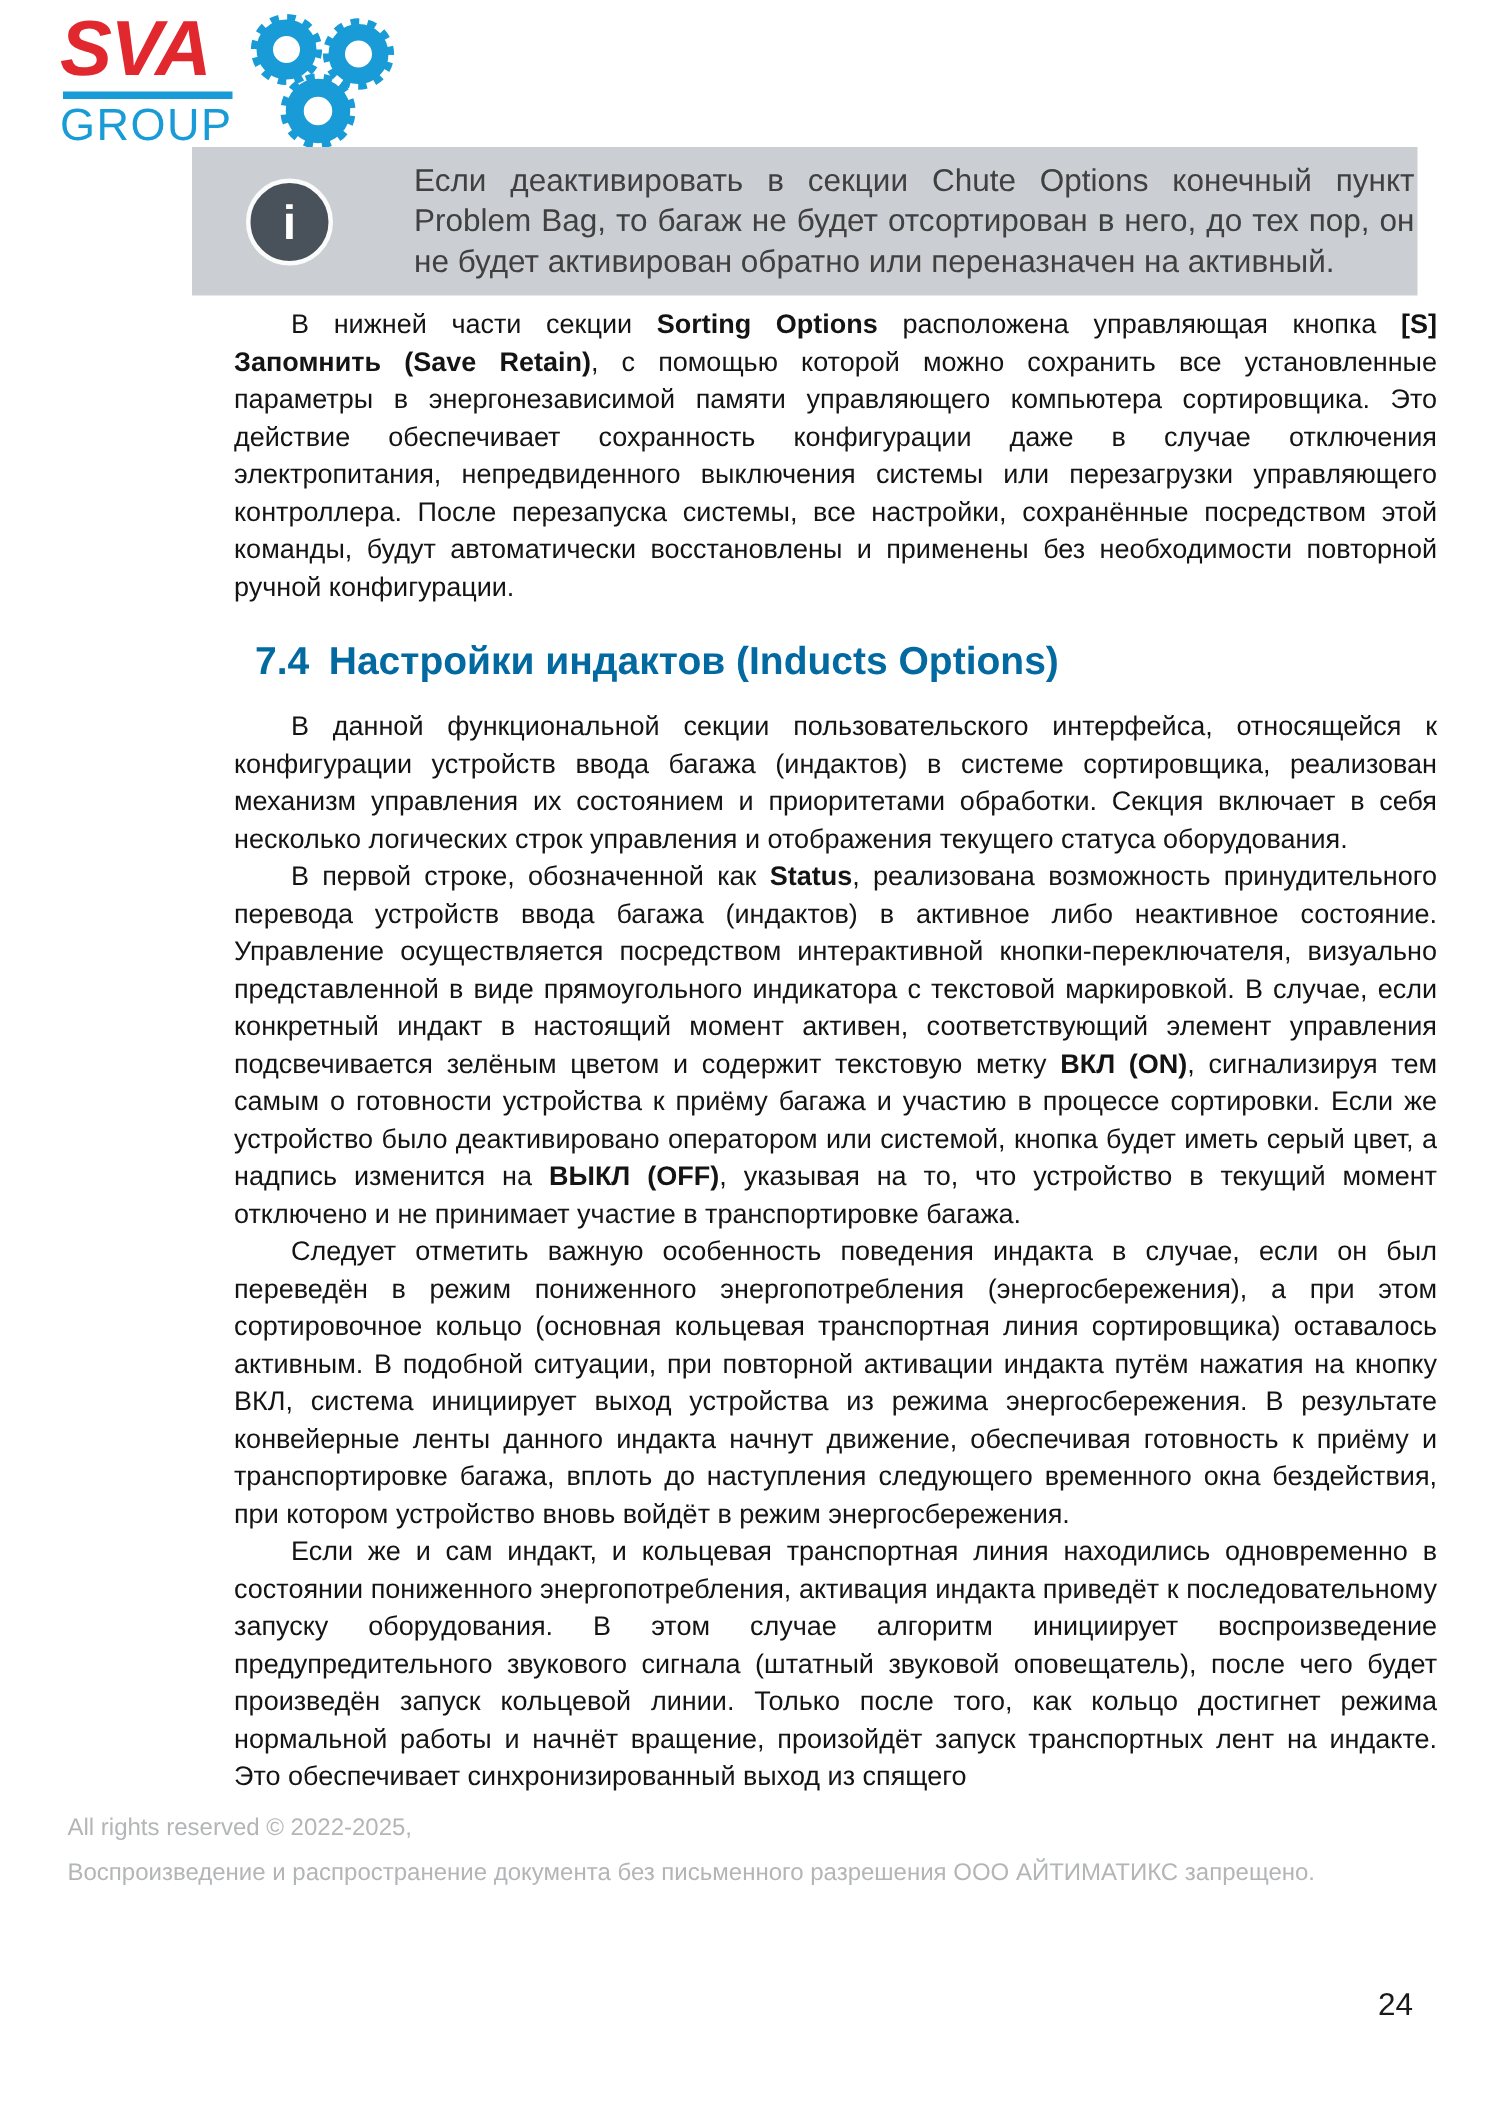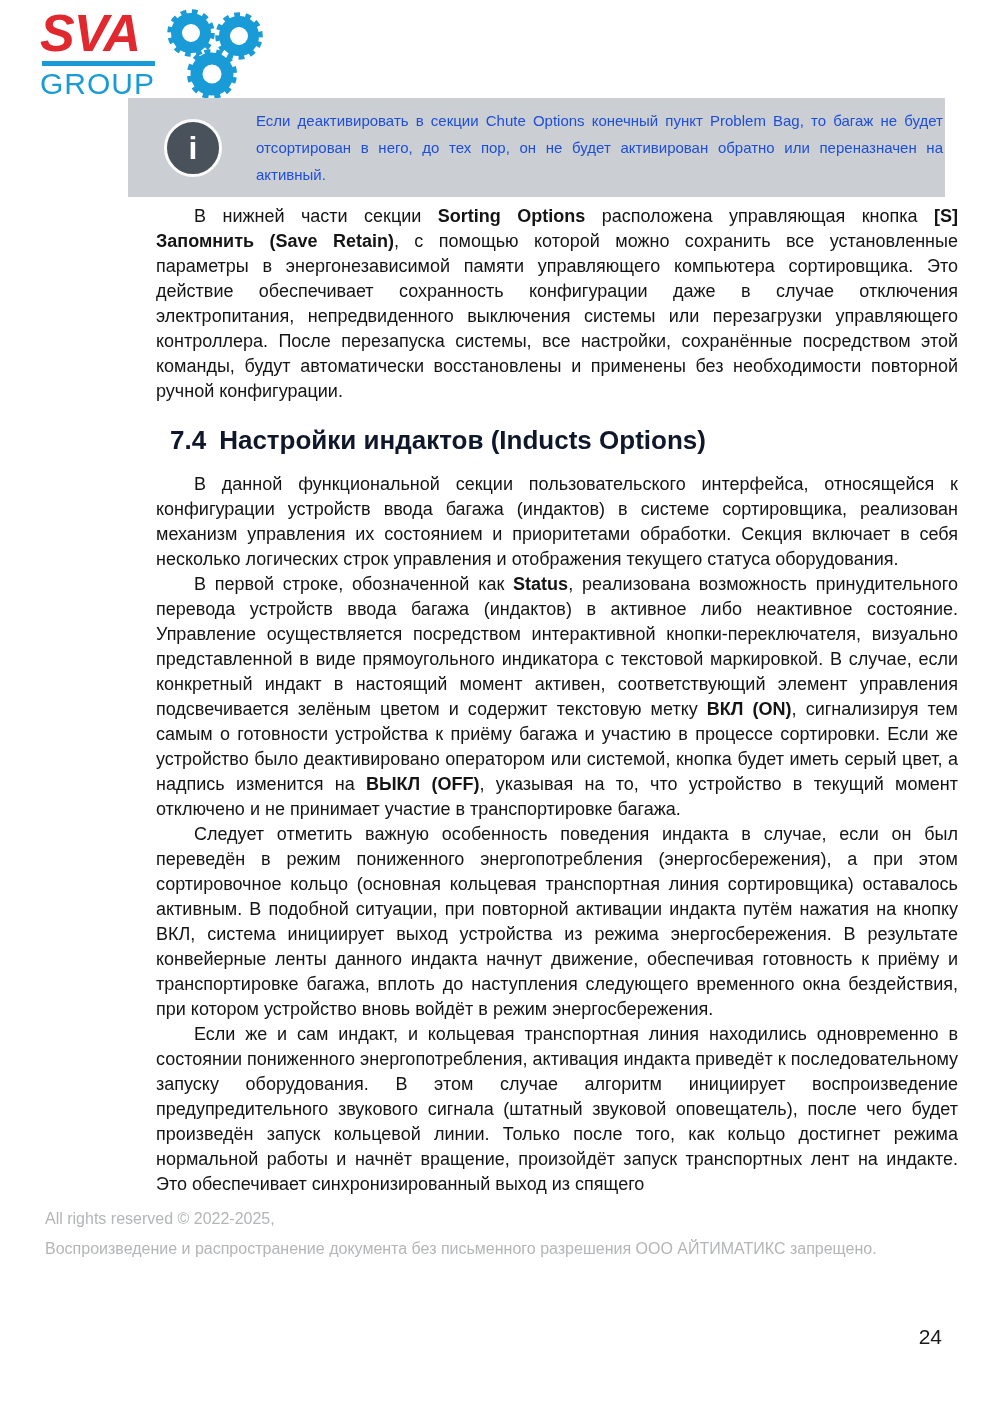--- a/index.html
+++ b/index.html
@@ -20,33 +20,33 @@
     position:absolute;left:128px;top:98px;width:817px;height:99px;
     background:var(--note_bg,#cbcfd3);display:flex;align-items:center;box-sizing:border-box;
   }
   .note-icon{
     flex:none;margin-left:36px;width:52px;height:52px;border-radius:50%;
     background:var(--note_icon,#49525a);border:3px solid #fbfbfb;
     display:flex;align-items:center;justify-content:center;
   }
   .note-icon span{color:#fff;font-weight:700;font-size:32px;line-height:1;font-style:normal;}
   .note-text{
-    margin:0 0 0 34px;padding-right:2px;font-size:15px;line-height:27px;
-    text-align:justify;color:#1d4ed8;
+    margin:0 0 0 54px;padding-right:2px;font-size:21px;line-height:27px;
+    text-align:justify;color:#404040;
   }
   
   .body{position:absolute;left:156px;top:204px;width:802px;}
   .para{
     margin:0;font-size:18px;line-height:25px;text-align:justify;text-align-last:left;
     text-indent:38px;color:#141414;
   }
   .para .b{font-weight:700;}
   .heading{
     display:flex;gap:13px;margin:21px 0 16px 14px;
-    font-size:26px;font-weight:700;color:#0f172a;line-height:1.2;
+    font-size:26px;font-weight:700;color:#0369a1;line-height:1.2;
   }
   
   .footer{position:absolute;left:45px;top:1204px;font-size:16px;line-height:30px;
     color:var(--muted,#b3b5b7);}
   .pagenum{position:absolute;right:50px;top:1325px;font-size:21px;color:#1a1a1a;}
 </style>
 </head>
 <body>
 
 <div class="page">

